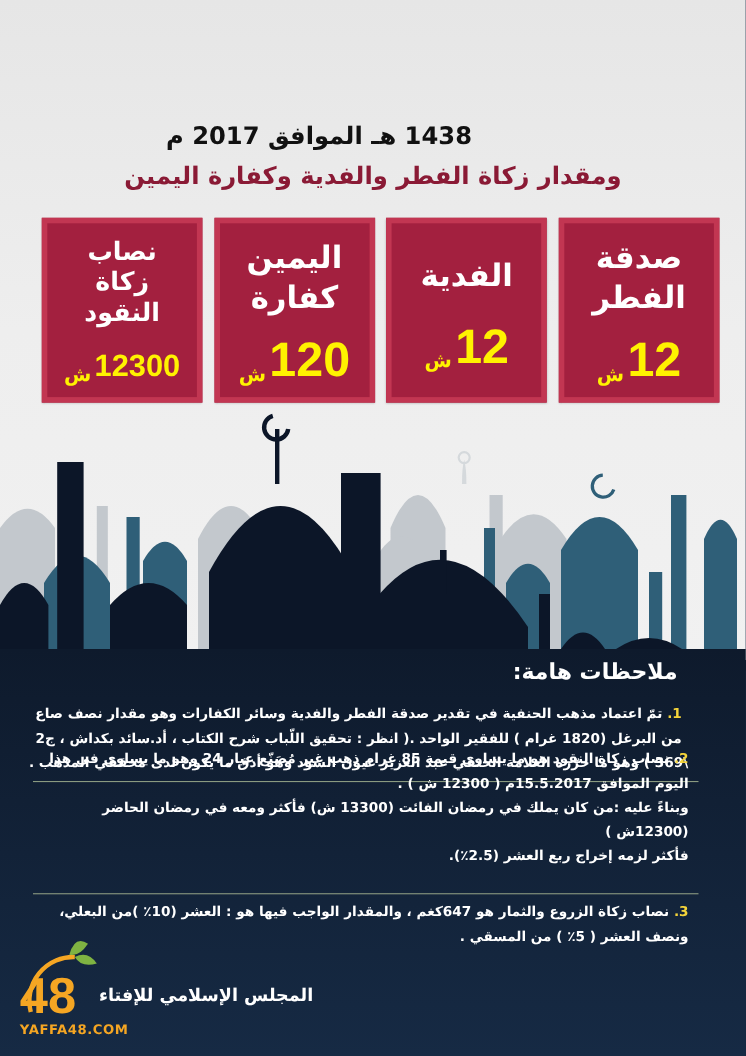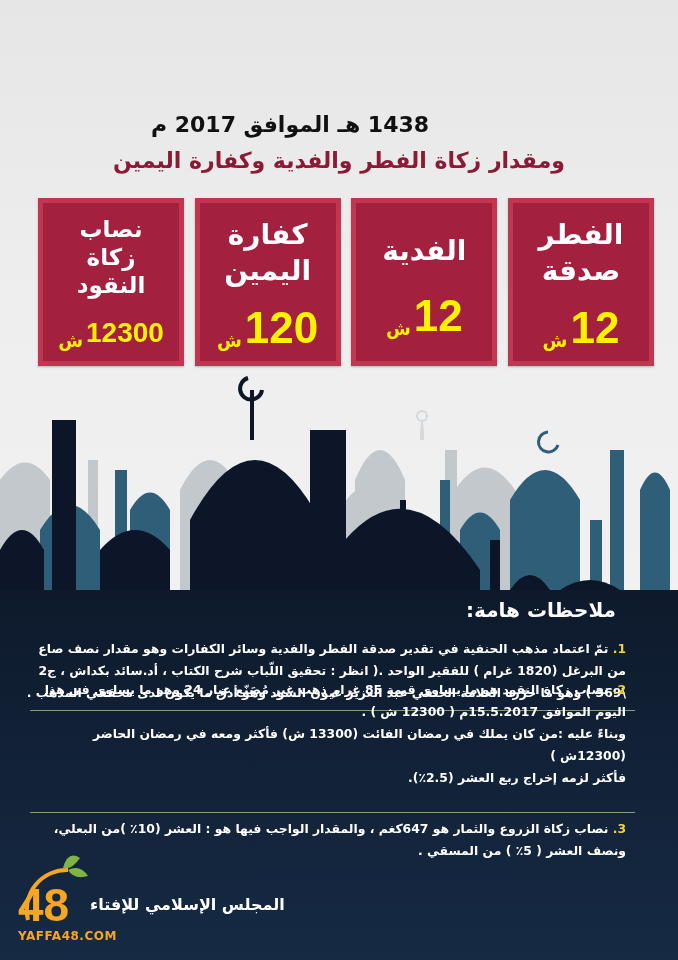--- a/index.html
+++ b/index.html
@@ -84,43 +84,43 @@
 
 <div class="poster">
   <div class="top-bg"></div>
 
   <div class="subtitle-date">1438 هـ الموافق 2017 م</div>
   <div class="subtitle-red">ومقدار زكاة الفطر والفدية وكفارة اليمين</div>
 
   <div class="cards">
     <div class="card">
       <div class="card-label">
+        <div>صدقة</div>
         <div>الفطر</div>
-        <div>صدقة</div>
       </div>
       <div class="card-value">
         <span class="card-num">12</span>
         <span class="card-cur">ش</span>
       </div>
     </div>
 
     <div class="card">
       <div class="card-label" style="margin-top:30px;">
         <div>الفدية</div>
       </div>
       <div class="card-value" style="bottom:22px;">
         <span class="card-num">12</span>
         <span class="card-cur">ش</span>
       </div>
     </div>
 
     <div class="card">
       <div class="card-label">
+        <div>اليمين</div>
         <div>كفارة</div>
-        <div>اليمين</div>
       </div>
       <div class="card-value">
         <span class="card-num">120</span>
         <span class="card-cur">ش</span>
       </div>
     </div>
 
     <div class="card">
       <div class="card-label small">
         <div>نصاب</div>
@@ -180,21 +180,21 @@
       <rect x="0" y="230" width="678" height="10"></rect>
     </g>
     <g fill="none" stroke="#0c1628" stroke-width="4">
       <path d="M248 8 A11 11 0 1 0 262 20"></path>
     </g>
   </svg>
 
   <div class="notes"></div>
   <div class="notes-title">ملاحظات هامة:</div>
 
-  <div class="note" style="top:638px;">
+  <div class="note" style="top:638px;text-align:center;">
     <div><span class="note-num">1.</span> <span>تمّ اعتماد مذهب الحنفية في تقدير صدقة الفطر والفدية وسائر الكفارات  وهو مقدار نصف صاع</span></div>
     <div>من البرغل (1820 غرام ) للفقير الواحد  .( انظر : تحقيق اللّباب شرح الكتاب ، أد.سائد بكداش ، ج2</div>
     <div>\369 ) وهو ما حرّره العلامة الحنفي عبد العزيز عيون السود وهو أدق ما يكون لدى محققي المذهب .</div>
   </div>
   <div class="divider" style="top:710px;"></div>
 
   <div class="note" style="top:679px;">
     <div><span class="note-num">2.</span> <span>نصاب زكاة النقود هو ما يساوي قيمة 85 غرام ذهب غير مُصَنّع عيار 24 وهو ما يساوي في هذا</span></div>
     <div>اليوم الموافق 15.5.2017م ( 12300 ش ) .</div>
     <div>وبناءً عليه :من كان يملك في رمضان الفائت (13300 ش) فأكثر ومعه في رمضان الحاضر  (12300ش )</div>

